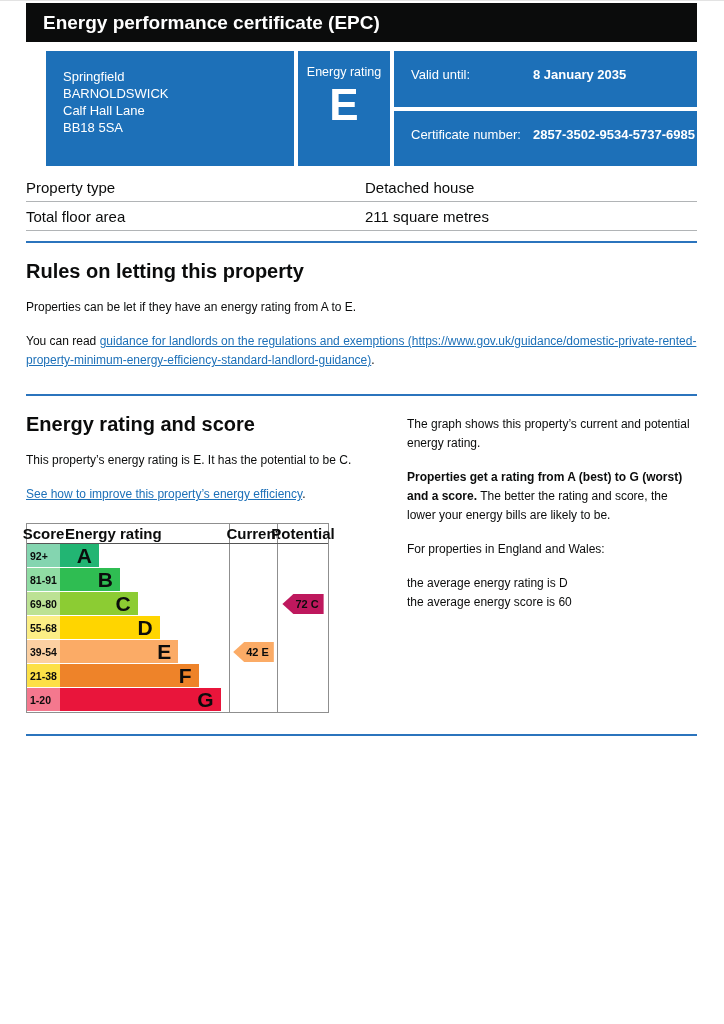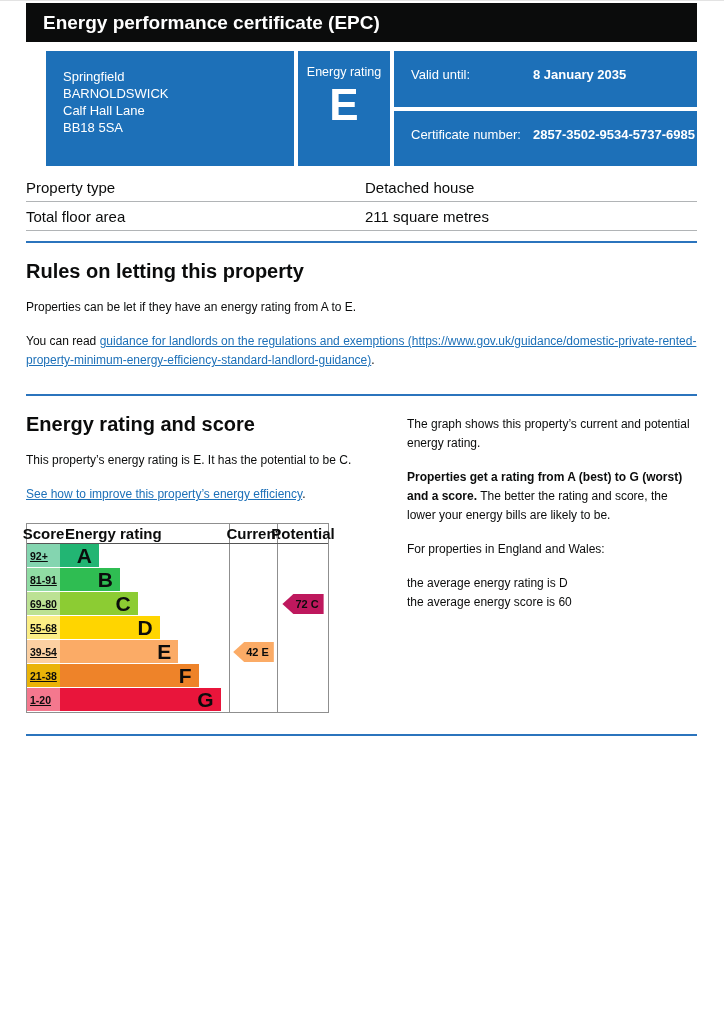--- a/index.html
+++ b/index.html
@@ -63,21 +63,20 @@
   .h-score { width: 33px; justify-content: center; }
   .h-rating { flex: 1; padding-left: 5px; }
   .h-current { width: 48px; justify-content: center; border-left: 1px solid #8f8f8f; }
   .h-potential { width: 51px; justify-content: center; border-left: 1px solid #8f8f8f; }
 
   .epc-row { display: flex; height: 24px; }
   .cell-score {
     width: 33px; font-size: 10.5px; font-weight: 700;
     display: flex; align-items: center; padding-left: 3px;
     border-bottom: 1px solid #ffffff;
-    text-decoration: underline;
   }
   .cell-bar { flex: 1; border-bottom: 1px solid #ffffff; }
   .band-bar {
     height: 100%; display: flex; align-items: center; justify-content: flex-end;
     padding-right: 7px; font-size: 21px; font-weight: 800; line-height: 21px;
   }
   .cell-current, .cell-potential {
     display: flex; align-items: center; justify-content: center;
   }
   .cell-current { width: 48px; border-left: 1px solid #8f8f8f; }
@@ -191,21 +190,21 @@
               <div class="cell-score" style="background: rgb(252, 208, 162);">39-54</div>
               <div class="cell-bar">
                 <div class="band-bar" style="width: 70%; background: rgb(251, 171, 102);">E</div>
               </div>
               <div class="cell-current">
                 <div class="epc-arrow" style="background: rgb(251, 171, 102);">42  E</div>
               </div>
               <div class="cell-potential"></div>
             </div>
             <div class="epc-row">
-              <div class="cell-score" style="background: #eab308;">21-38</div>
+              <div class="cell-score" style="background: #fde047;">21-38</div>
               <div class="cell-bar">
                 <div class="band-bar" style="width: 82%; background: rgb(238, 131, 41);">F</div>
               </div>
               <div class="cell-current"></div>
               <div class="cell-potential"></div>
             </div>
             <div class="epc-row">
               <div class="cell-score" style="background: rgb(244, 120, 142);">1-20</div>
               <div class="cell-bar">
                 <div class="band-bar" style="width: 95%; background: rgb(233, 21, 59);">G</div>

